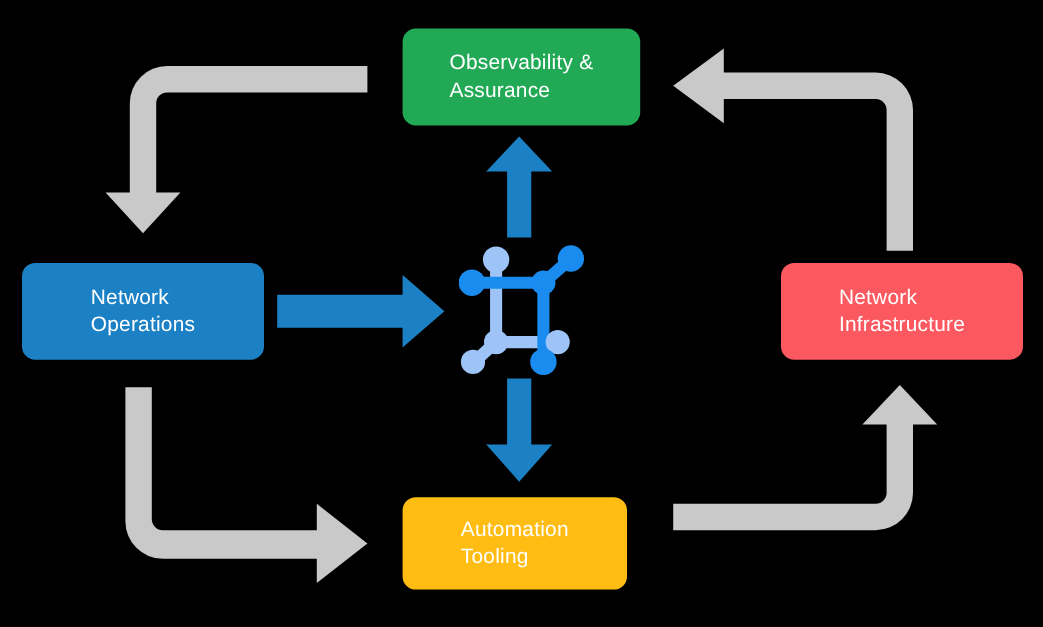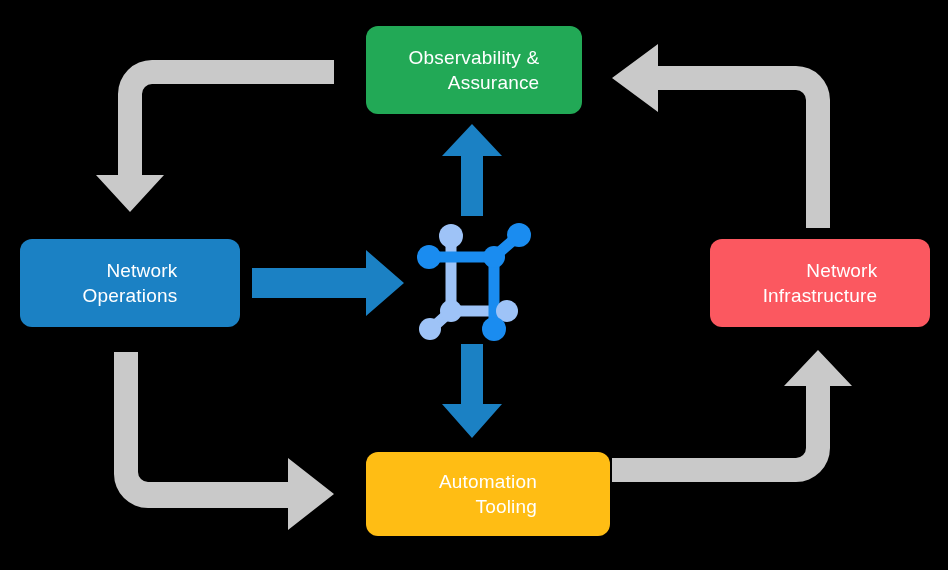--- a/index.html
+++ b/index.html
@@ -14,41 +14,41 @@
     background: #000000;
     overflow: hidden;
     font-family: "Liberation Sans", sans-serif;
   }
   .node-box {
     position: absolute;
     border-radius: 12px;
     display: flex;
     align-items: center;
     justify-content: center;
-    text-align: right;
+    text-align: left;
     color: #ffffff;
     font-size: 19px;
     line-height: 1.32;
     font-weight: 400;
     letter-spacing: 0.2px;
     box-sizing: border-box;
     padding: 6px 10px;
     white-space: pre-line;
   }
   #box-observability {
     left: 366px; top: 26px; width: 216px; height: 88px;
   }
   #box-operations {
     left: 20px; top: 239px; width: 220px; height: 88px;
   }
   #box-infrastructure {
     left: 710px; top: 239px; width: 220px; height: 88px;
   }
   #box-automation {
-    left: 366px; top: 452px; width: 244px; height: 84px;
+    left: 366px; top: 452px; width: 204px; height: 84px;
   }
   .svg-layer {
     position: absolute;
     left: 0; top: 0;
     width: 948px;
     height: 570px;
   }
   .center-icon {
     position: absolute;
     left: 417px;

